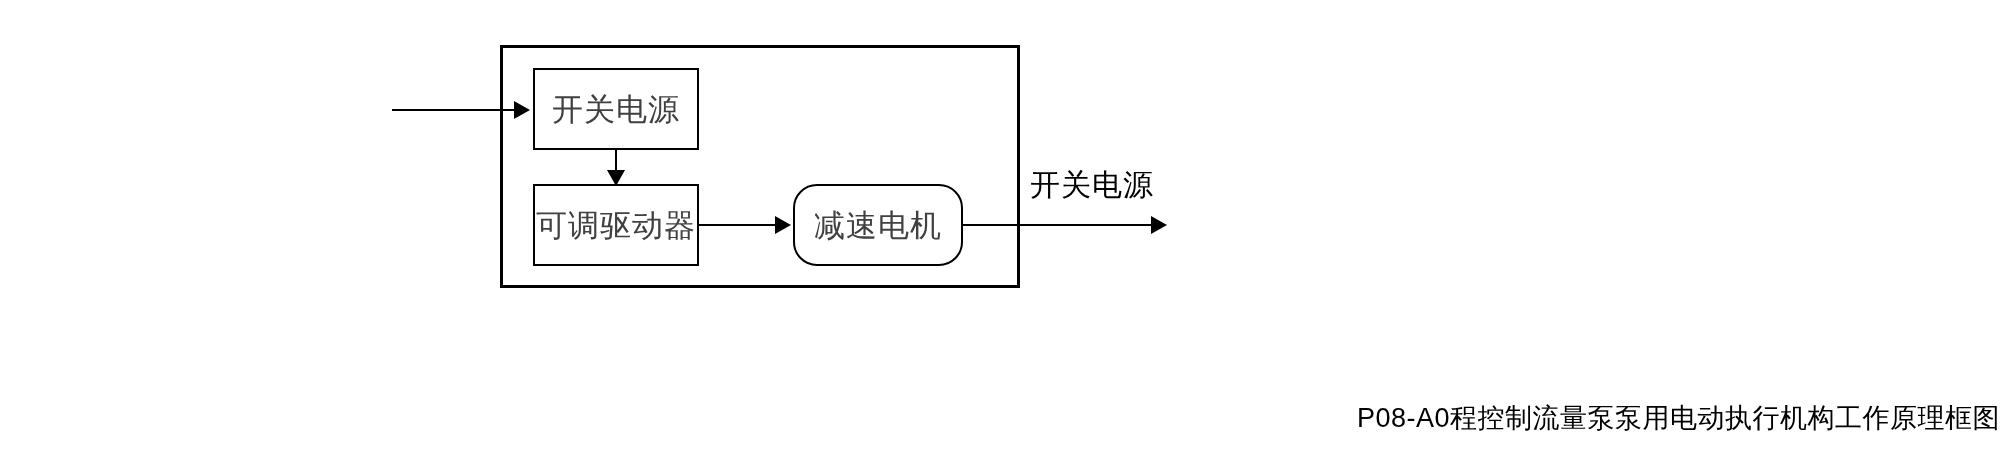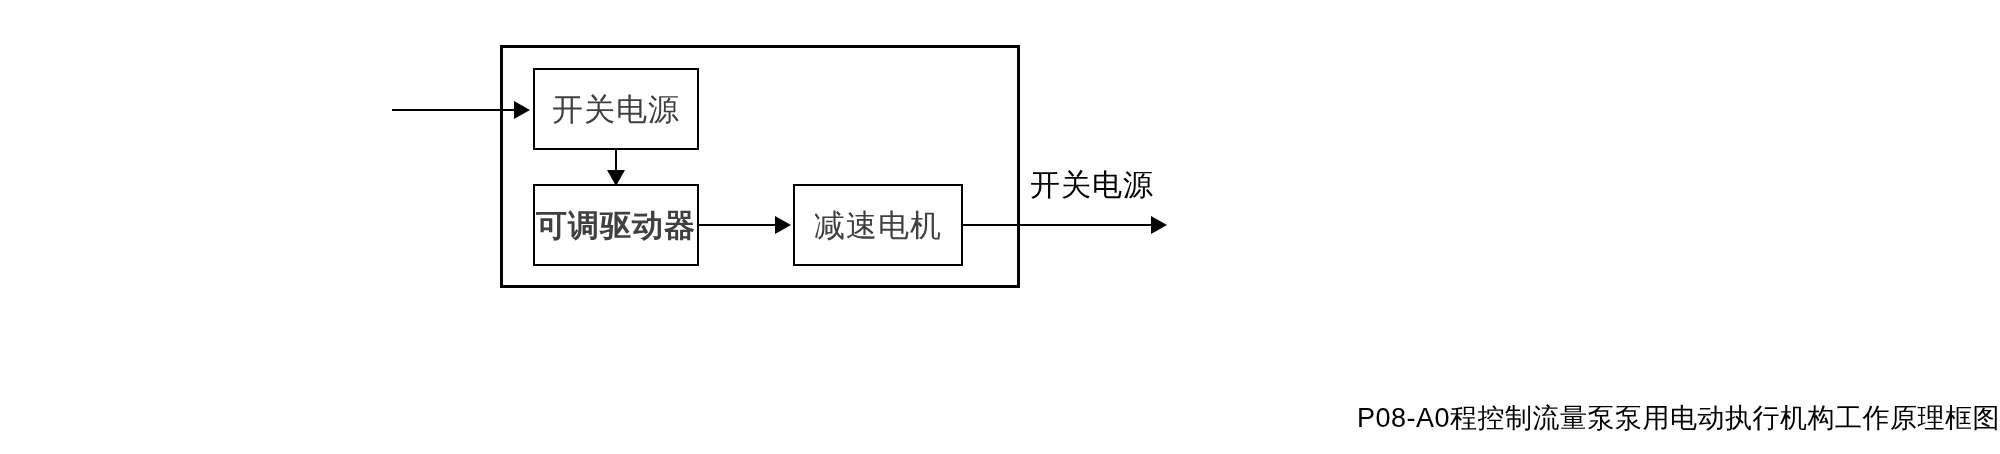--- a/index.html
+++ b/index.html
@@ -55,28 +55,28 @@
     top: 68px;
     width: 166px;
     height: 82px;
   }
 
   .block-driver {
     left: 533px;
     top: 184px;
     width: 166px;
     height: 82px;
-    font-weight: bold;
   }
 
   .block-motor {
     left: 793px;
     top: 184px;
     width: 170px;
     height: 82px;
+    border-radius: 24px;
   }
 
   
   .line-h {
     position: absolute;
     height: 0;
     border-top: 2.5px solid #000000;
   }
   .line-v {
     position: absolute;

